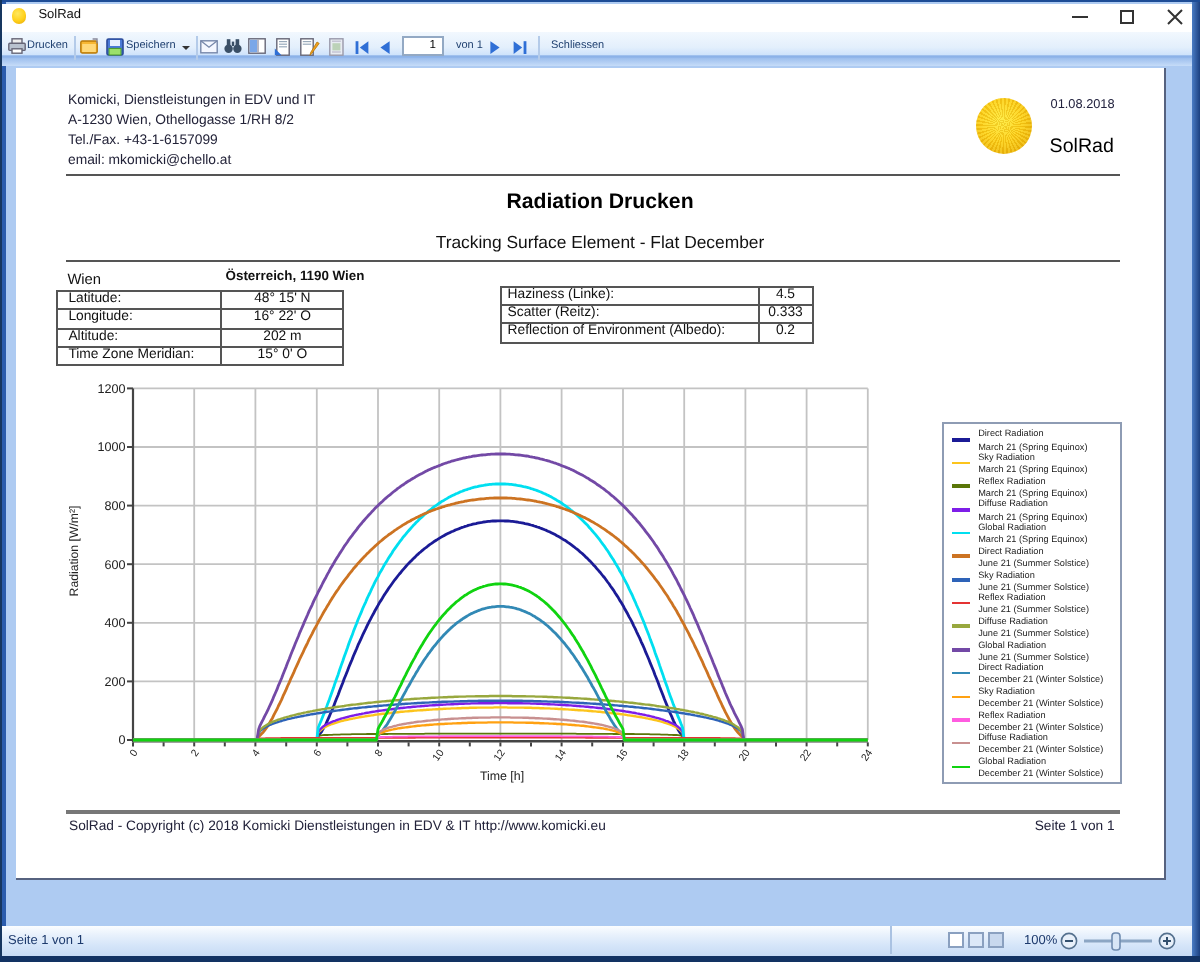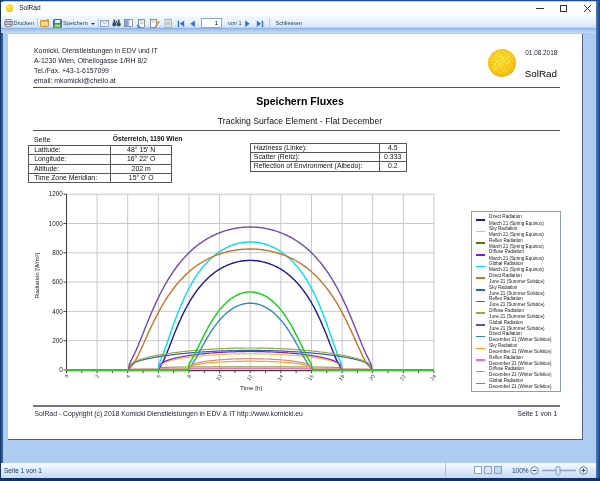--- a/index.html
+++ b/index.html
@@ -107,27 +107,27 @@
 <div class="abs" style="left:269px;top:18px;width:1px;height:12px;background:#b4cbe9"></div>
 <div class="abs" style="left:275.5px;top:20px;font-size:5.5px;color:#1e3f6f">Schliessen</div>
 
 <div class="abs" style="left:8px;top:33.5px;width:575px;height:406.5px;background:#fff;border-right:1.5px solid #56627f;border-bottom:1.5px solid #56627f"></div>
 
 <div class="abs" style="left:34px;top:46.4px;font-size:6.9px;line-height:9.9px;color:#222238">Komicki, Dienstleistungen in EDV und IT<br>A-1230 Wien, Othellogasse 1/RH 8/2<br>Tel./Fax. +43-1-6157099<br>email: mkomicki@chello.at</div>
 <div class="abs" style="left:487.6px;top:48.6px;width:28.8px;height:28.8px;border-radius:50%;background:repeating-conic-gradient(rgba(210,150,0,0.28) 0deg 4deg, rgba(255,240,120,0.2) 4deg 9deg),radial-gradient(circle at 45% 40%, #ffec40 0%, #fdd018 45%, #eab006 80%, #d89000 100%)"></div>
 <div class="abs" style="left:525.3px;top:49.2px;font-size:6.4px;color:#23233f">01.08.2018</div>
 <div class="abs" style="left:524.8px;top:68.4px;font-size:9.8px;color:#000">SolRad</div>
 
-<div class="abs" style="left:300px;top:94.6px;transform:translateX(-50%);font-size:10.6px;font-weight:bold;color:#000;white-space:nowrap">Speichern Fluxes</div>
+<div class="abs" style="left:300px;top:94.6px;transform:translateX(-50%);font-size:10.6px;font-weight:bold;color:#000;white-space:nowrap">Radiation Drucken</div>
 <div class="abs" style="left:300px;top:115.6px;transform:translateX(-50%);font-size:8.7px;color:#111;white-space:nowrap">Tracking Surface Element - Flat December</div>
 
 <div class="abs" style="left:32.5px;top:86.5px;width:527.3px;height:1.3px;background:#555"></div>
 <div class="abs" style="left:32.5px;top:129.6px;width:527.3px;height:1.3px;background:#555"></div>
 
-<div class="abs" style="left:33.7px;top:134.6px;font-size:7.4px;color:#111">Seite</div>
+<div class="abs" style="left:33.7px;top:134.6px;font-size:7.4px;color:#111">Wien</div>
 <div class="abs" style="left:147.5px;top:134.9px;transform:translateX(-50%);font-size:6.7px;font-weight:bold;color:#111;white-space:nowrap">Österreich, 1190 Wien</div>
 
 <table style="position:absolute;left:28.2px;top:145.1px;width:144px;border-collapse:collapse;font-size:6.9px;line-height:8.3px;color:#111;table-layout:fixed">
 <tbody>
       <tr style="height:9.35px">
         <td style="border:1px solid #555;padding:0 0 0 5px;width:82px">Latitude:</td>
         <td style="border:1px solid #555;text-align:center">48° 15' N</td>
       </tr>
 <tr style="height:9.35px">
         <td style="border:1px solid #555;padding:0 0 0 5px">Longitude:</td>

